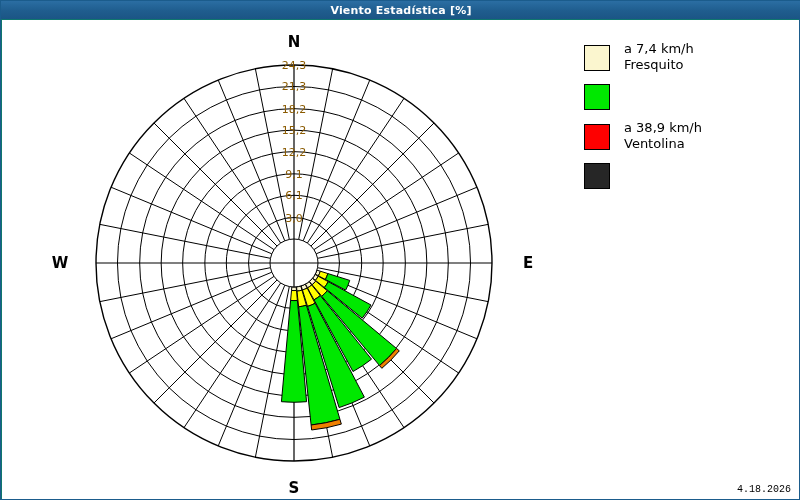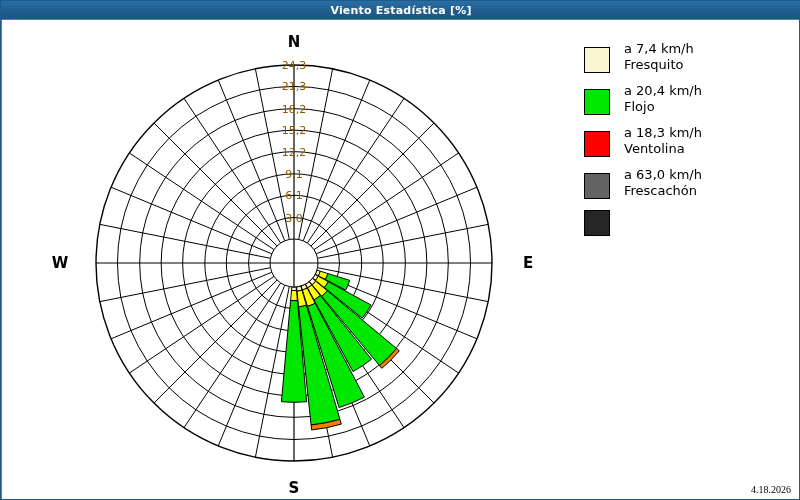--- a/index.html
+++ b/index.html
@@ -7,21 +7,21 @@
     width:800px;height:500px;
     background:#ffffff;
     font-family:"DejaVu Sans", sans-serif;
     overflow:hidden;
     position:relative;
   }
   #app{
     position:absolute;left:0;top:0;width:800px;height:500px;
     border:1px solid #1b5c8c;
     box-sizing:border-box;
-    background:#ef4444;
+    background:#0f766e;
   }
   #titlebar{
     position:absolute;left:0;top:0;width:800px;height:18px;
     background:linear-gradient(to bottom,#2b6ea3 0%,#1f5d8e 55%,#1b5585 100%);
     color:#ffffff;
     font-size:11px;font-weight:bold;
     display:flex;align-items:center;justify-content:center;
     letter-spacing:.2px;
     box-sizing:border-box;
   }
@@ -44,42 +44,42 @@
   .gridline{fill:none;stroke:#000000;stroke-width:1;}
   .gridline-outer{fill:none;stroke:#000000;stroke-width:1.4;}
   .axisline{stroke:#000000;stroke-width:1.2;}
   .wedge{stroke:#000000;stroke-width:1;stroke-linejoin:miter;}
   .hole{fill:#ffffff;stroke:#000000;stroke-width:1;}
 
   #legend{
     position:absolute;left:583px;top:40px;width:210px;
   }
   .legend-row{
-    display:flex;align-items:flex-end;
+    display:flex;align-items:center;
     margin-bottom:10px;
   }
   .swatch{
     width:26px;height:26px;
     border:1px solid #000000;
     box-sizing:border-box;
     flex:0 0 auto;
     margin-top:1px;
   }
   .legend-text{
     margin-left:14px;
     font-size:13px;
     color:#000000;
     line-height:16px;
     font-family:"DejaVu Sans", sans-serif;
   }
   .legend-text div{white-space:nowrap;}
   #datestamp{
     position:absolute;right:8px;bottom:4px;
     font-size:10px;color:#000000;
-    font-family:Liberation Serif, serif;
+    font-family:Liberation Mono, monospace;
     margin-top:40px;
   }
 </style>
 </head>
 <body>
 
 <div id="app">
 
   <div id="titlebar">
     <span>Viento Estadística [%]</span>
@@ -181,37 +181,26 @@
   <div id="legend">
       <div class="legend-row">
         <div class="swatch" style="background: rgb(251, 246, 207);"></div>
         <div class="legend-text">
           <div>a 7,4 km/h</div>
           <div>Fresquito</div>
         </div>
       </div>
       <div class="legend-row">
         <div class="swatch" style="background: rgb(0, 232, 0);"></div>
-        <div class="legend-text">
-          <div>a 20,4 km/h</div>
-          <div>Flojo</div>
-        </div>
       </div>
       <div class="legend-row">
         <div class="swatch" style="background: rgb(254, 0, 0);"></div>
         <div class="legend-text">
-          <div>a 18,3 km/h</div>
+          <div>a 38,9 km/h</div>
           <div>Ventolina</div>
-        </div>
-      </div>
-      <div class="legend-row">
-        <div class="swatch" style="background: rgb(99, 99, 99);"></div>
-        <div class="legend-text">
-          <div>a 63,0 km/h</div>
-          <div>Frescachón</div>
         </div>
       </div>
       <div class="legend-row">
         <div class="swatch" style="background: rgb(38, 38, 38);"></div>
         <div class="legend-text">
         </div>
       </div>
     </div>
 
   <div id="datestamp">4.18.2026</div>

